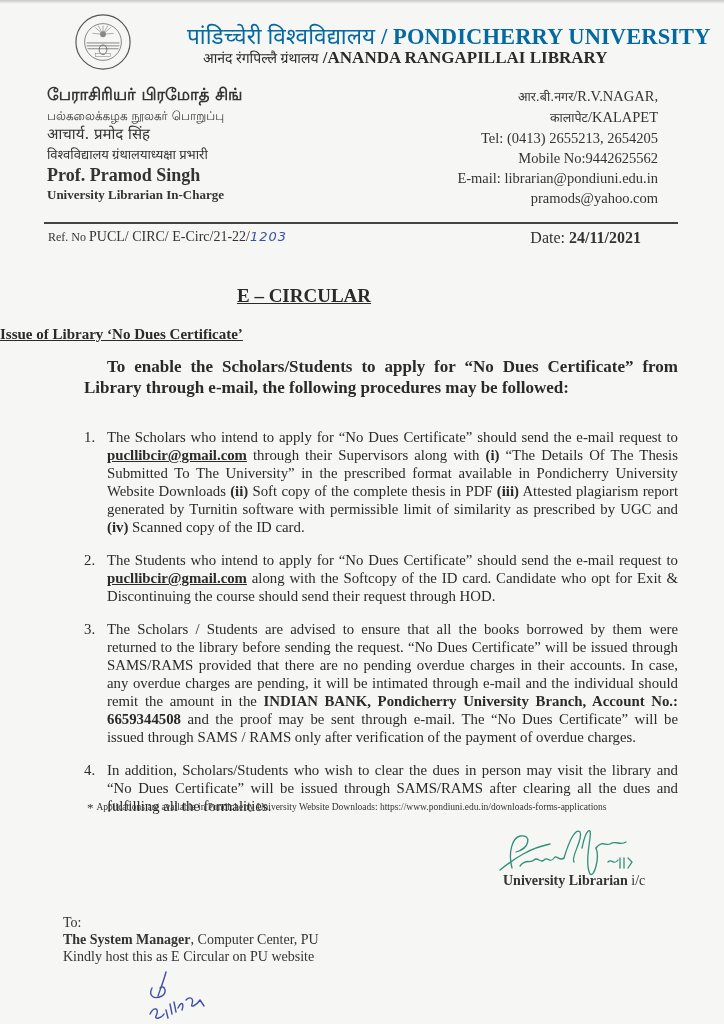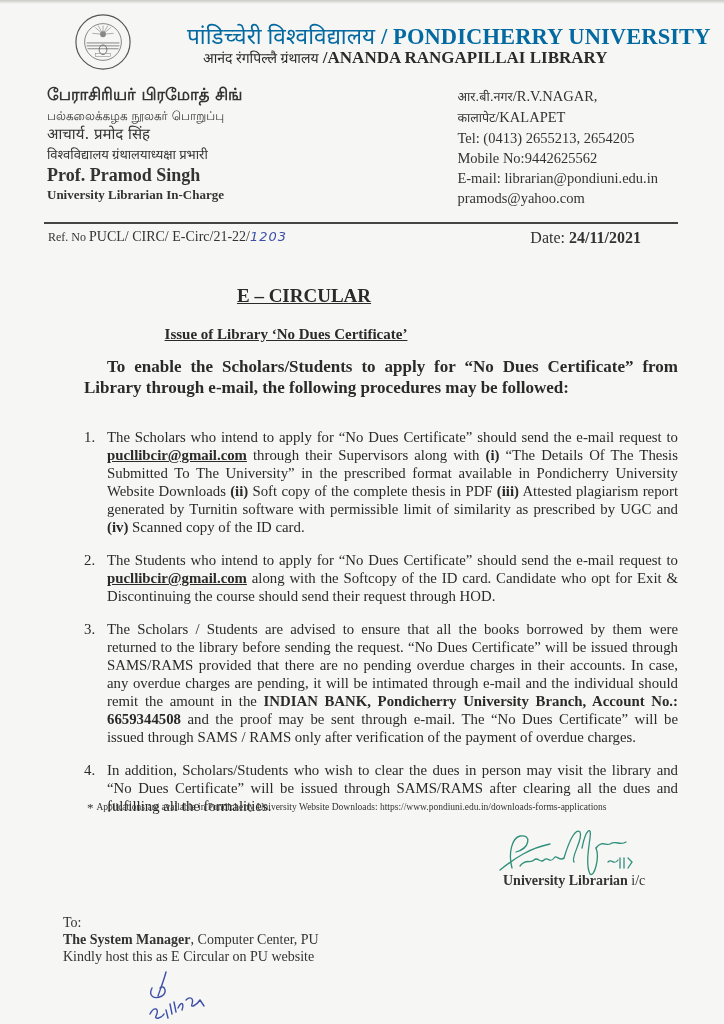--- a/index.html
+++ b/index.html
@@ -22,32 +22,32 @@
   .lib-title .hi { font-weight:normal; font-size:14px; }
 
   .left-block { left:47px; top:87px; line-height:1; }
   .tamil-name { font-family:"DejaVu Sans", sans-serif; font-weight:bold; font-size:16.5px; color:#333; }
   .tamil-desig { font-family:"DejaVu Sans", sans-serif; font-size:12px; margin-top:6px; color:#333; }
   .hindi-name { font-family:"DejaVu Sans", sans-serif; font-size:15px; margin-top:5px; color:#333; }
   .hindi-desig { font-family:Liberation Serif, serif; font-size:13px; margin-top:6px; color:#333; }
   .en-name { font-weight:bold; font-size:18px; margin-top:5px; color:#333; }
   .en-desig { font-weight:bold; font-size:13px; margin-top:4px; color:#333; }
 
-  .right-block { right:66px; top:86px; font-size:14.5px; line-height:20px; color:#333;margin-left:18px; }
+  .right-block { right:66px; top:86px; text-align:right; font-size:14.5px; line-height:20px; color:#333;margin-left:18px; }
   .right-block .hi { font-family:"DejaVu Sans", sans-serif; font-size:12.5px; }
 
   .rule { left:44px; top:222px; width:634px; height:2px; background:#444; }
   .ref { left:48px; top:229px; font-size:12px; color:#333; white-space:nowrap; }
   .ref .big { font-size:14px; }
   .ref .hand { font-family:"DejaVu Sans", sans-serif; font-style:italic; font-size:13px; color:#3d4fa8; letter-spacing:1px; }
   .date { right:83px; top:229px; font-size:16px; color:#333; white-space:nowrap;margin-left:20px; }
   .date b { font-weight:bold; }
 
   .circ-title { left:0; width:608px; top:285px; text-align:center; font-size:19px; font-weight:bold; text-decoration:underline; color:#2a2a2a; }
-  .subject { left:0; width:572px; top:326px; text-align:center; font-size:15px; font-weight:bold; text-decoration:underline; color:#2a2a2a; }
+  .subject { left:0; width:572px; top:326px; text-align:left; font-size:15px; font-weight:bold; text-decoration:underline; color:#2a2a2a; }
 
   .intro { left:84px; top:356px; width:594px; font-size:17px; font-weight:bold; line-height:21px; text-indent:23px; text-align:justify; color:#2a2a2a; }
 
   ol.items { position:absolute; left:84px; top:428px; width:594px; margin:0; padding:0; list-style:none; font-size:14.8px; line-height:18px; color:#2a2a2a; }
   ol.items li { position:relative; padding-left:23px; text-align:justify; margin-bottom:15px; }
   ol.items li .num { position:absolute; left:0; top:0; }
   ol.items li b { font-weight:bold; }
   ol.items li .email { font-weight:bold; text-decoration:underline; }
 
   .footnote { left:87px; top:800px; font-size:9.5px; color:#333; white-space:nowrap; }

